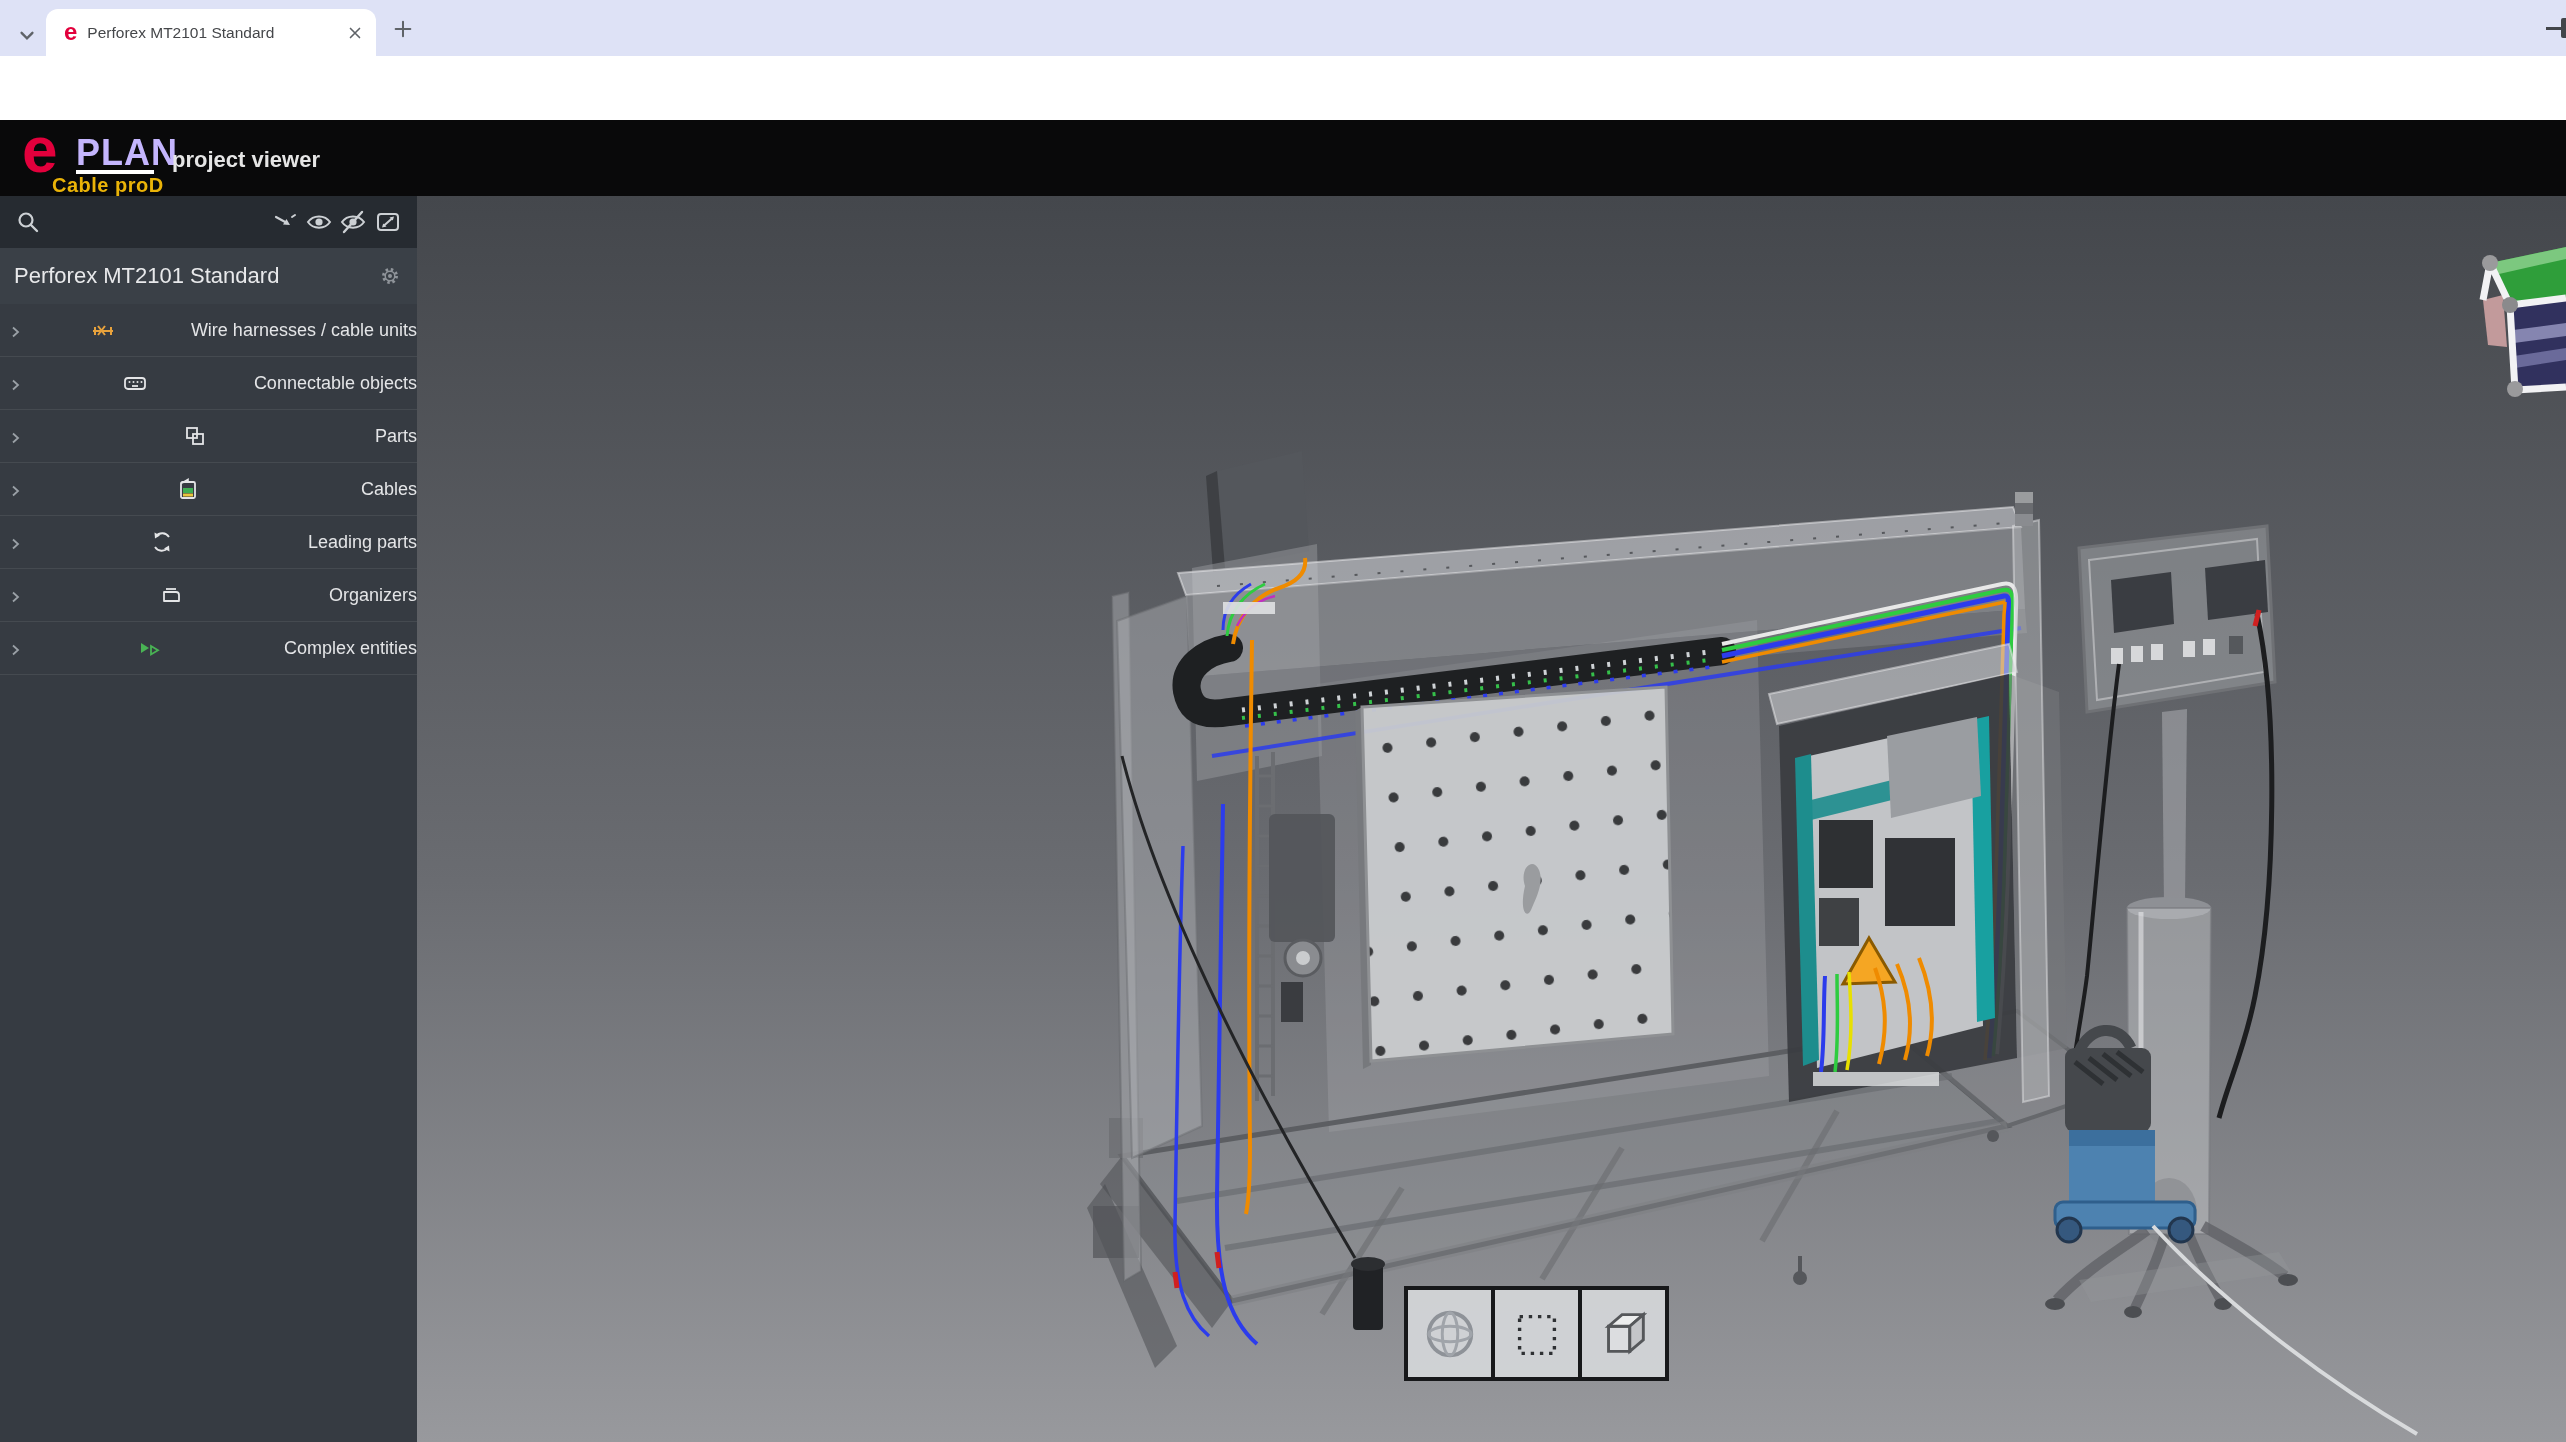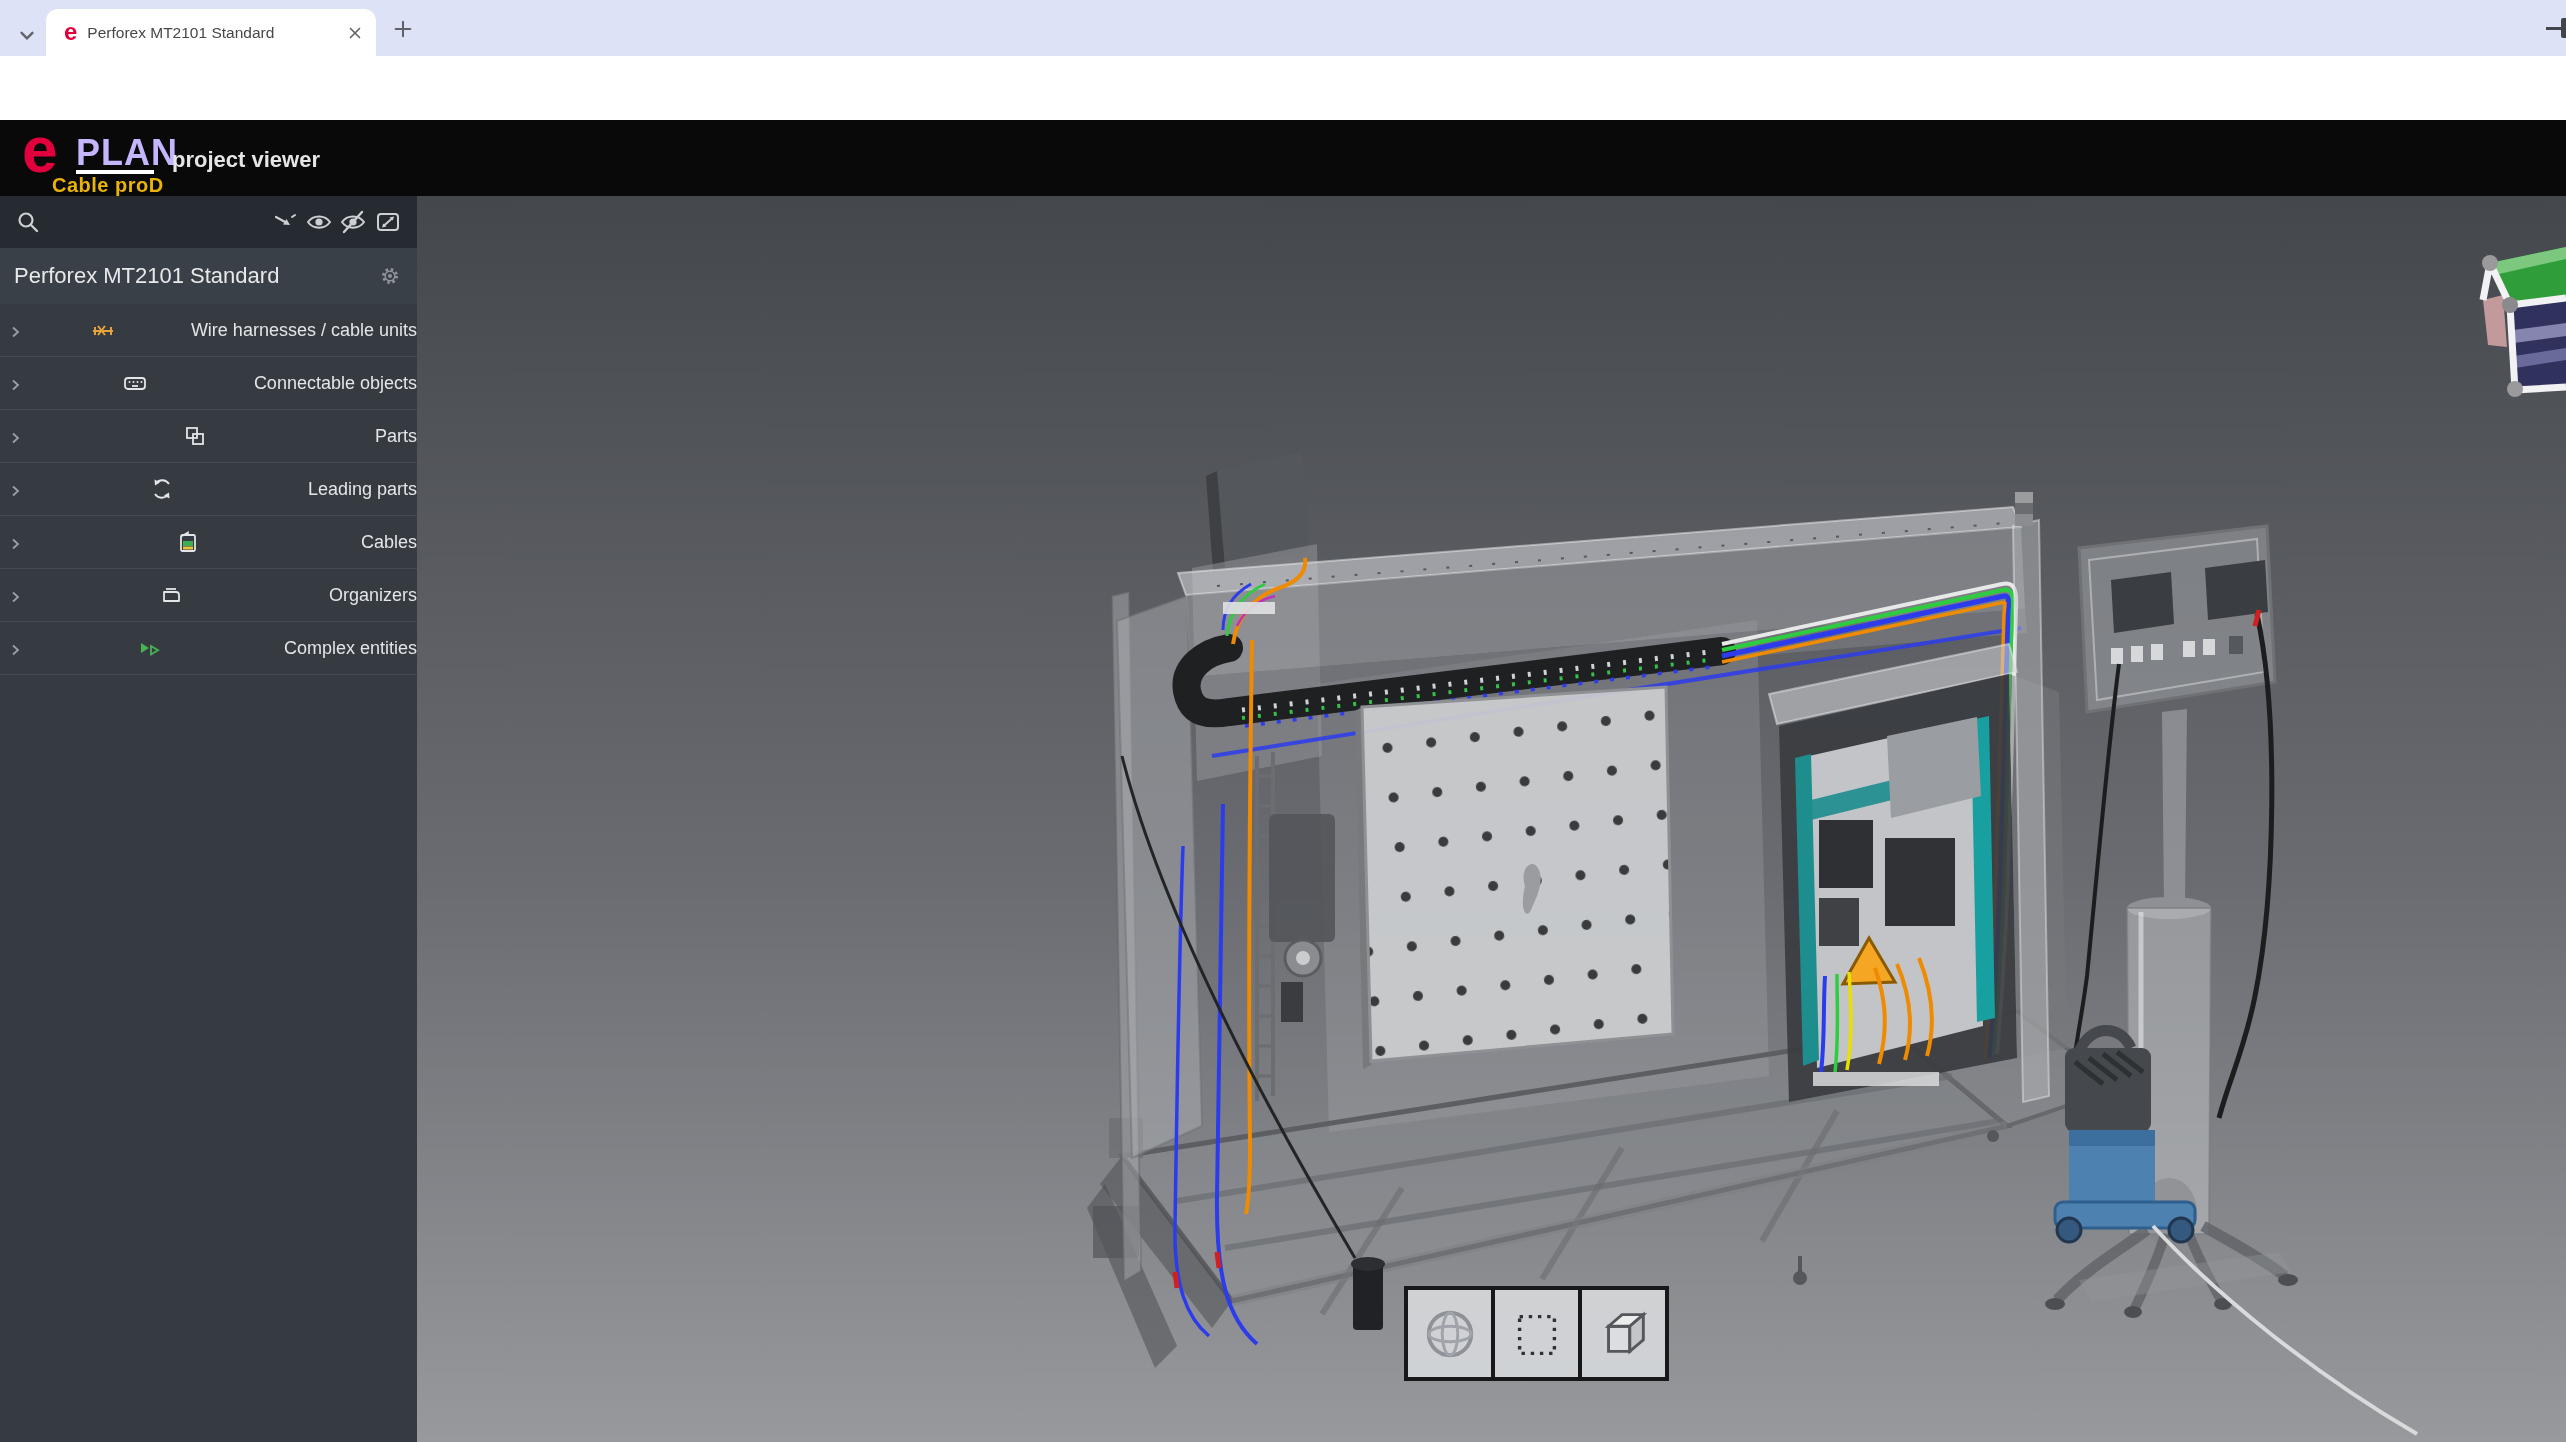--- a/index.html
+++ b/index.html
@@ -232,38 +232,38 @@
               <rect x="4" y="4" width="10" height="10" fill="none" stroke="#e4e5e7" stroke-width="1.8"></rect>
               <rect x="10" y="10" width="10" height="10" fill="none" stroke="#e4e5e7" stroke-width="1.8"></rect>
             </svg></span>
         <span class="tlabel">Parts</span>
       </div>
       <div class="trow">
         <span class="chev"><svg viewBox="0 0 12 12" width="12" height="12">
               <polyline points="3,1.5 8,6 3,10.5" fill="none" stroke="#9aa0a6" stroke-width="1.8"></polyline>
             </svg></span>
         <span class="ticon"><svg viewBox="0 0 24 24" width="24" height="24">
+              <path d="M6 6 L12 2.5 L12 6" fill="none" stroke="#e4e5e7" stroke-width="1.6"></path>
+              <rect x="5" y="5" width="14" height="16" rx="1.5" fill="none" stroke="#e4e5e7" stroke-width="1.8"></rect>
+              <rect x="7" y="11" width="10" height="5" fill="#3fae52"></rect>
+              <rect x="7" y="16.5" width="10" height="3" fill="#e8c53d"></rect>
+            </svg></span>
+        <span class="tlabel">Cables</span>
+      </div>
+      <div class="trow">
+        <span class="chev"><svg viewBox="0 0 12 12" width="12" height="12">
+              <polyline points="3,1.5 8,6 3,10.5" fill="none" stroke="#9aa0a6" stroke-width="1.8"></polyline>
+            </svg></span>
+        <span class="ticon"><svg viewBox="0 0 24 24" width="24" height="24">
               <path d="M19 7 A8 8 0 0 0 6 6.2" fill="none" stroke="#e4e5e7" stroke-width="1.8"></path>
               <polygon points="4.5,2.5 5,8.5 10,5.5" fill="#e4e5e7"></polygon>
               <path d="M5 17 A8 8 0 0 0 18 17.8" fill="none" stroke="#e4e5e7" stroke-width="1.8"></path>
               <polygon points="19.5,21.5 19,15.5 14,18.5" fill="#e4e5e7"></polygon>
             </svg></span>
         <span class="tlabel">Leading parts</span>
-      </div>
-      <div class="trow">
-        <span class="chev"><svg viewBox="0 0 12 12" width="12" height="12">
-              <polyline points="3,1.5 8,6 3,10.5" fill="none" stroke="#9aa0a6" stroke-width="1.8"></polyline>
-            </svg></span>
-        <span class="ticon"><svg viewBox="0 0 24 24" width="24" height="24">
-              <path d="M6 6 L12 2.5 L12 6" fill="none" stroke="#e4e5e7" stroke-width="1.6"></path>
-              <rect x="5" y="5" width="14" height="16" rx="1.5" fill="none" stroke="#e4e5e7" stroke-width="1.8"></rect>
-              <rect x="7" y="11" width="10" height="5" fill="#3fae52"></rect>
-              <rect x="7" y="16.5" width="10" height="3" fill="#e8c53d"></rect>
-            </svg></span>
-        <span class="tlabel">Cables</span>
       </div>
       <div class="trow">
         <span class="chev"><svg viewBox="0 0 12 12" width="12" height="12">
               <polyline points="3,1.5 8,6 3,10.5" fill="none" stroke="#9aa0a6" stroke-width="1.8"></polyline>
             </svg></span>
         <span class="ticon"><svg viewBox="0 0 24 24" width="24" height="24">
               <path d="M6 6 H16" stroke="#e4e5e7" stroke-width="1.8"></path>
               <path d="M4 9 H16 A3 3 0 0 1 19 12 V18 H4 Z" fill="none" stroke="#e4e5e7" stroke-width="1.8" stroke-linejoin="round"></path>
             </svg></span>
         <span class="tlabel">Organizers</span>

